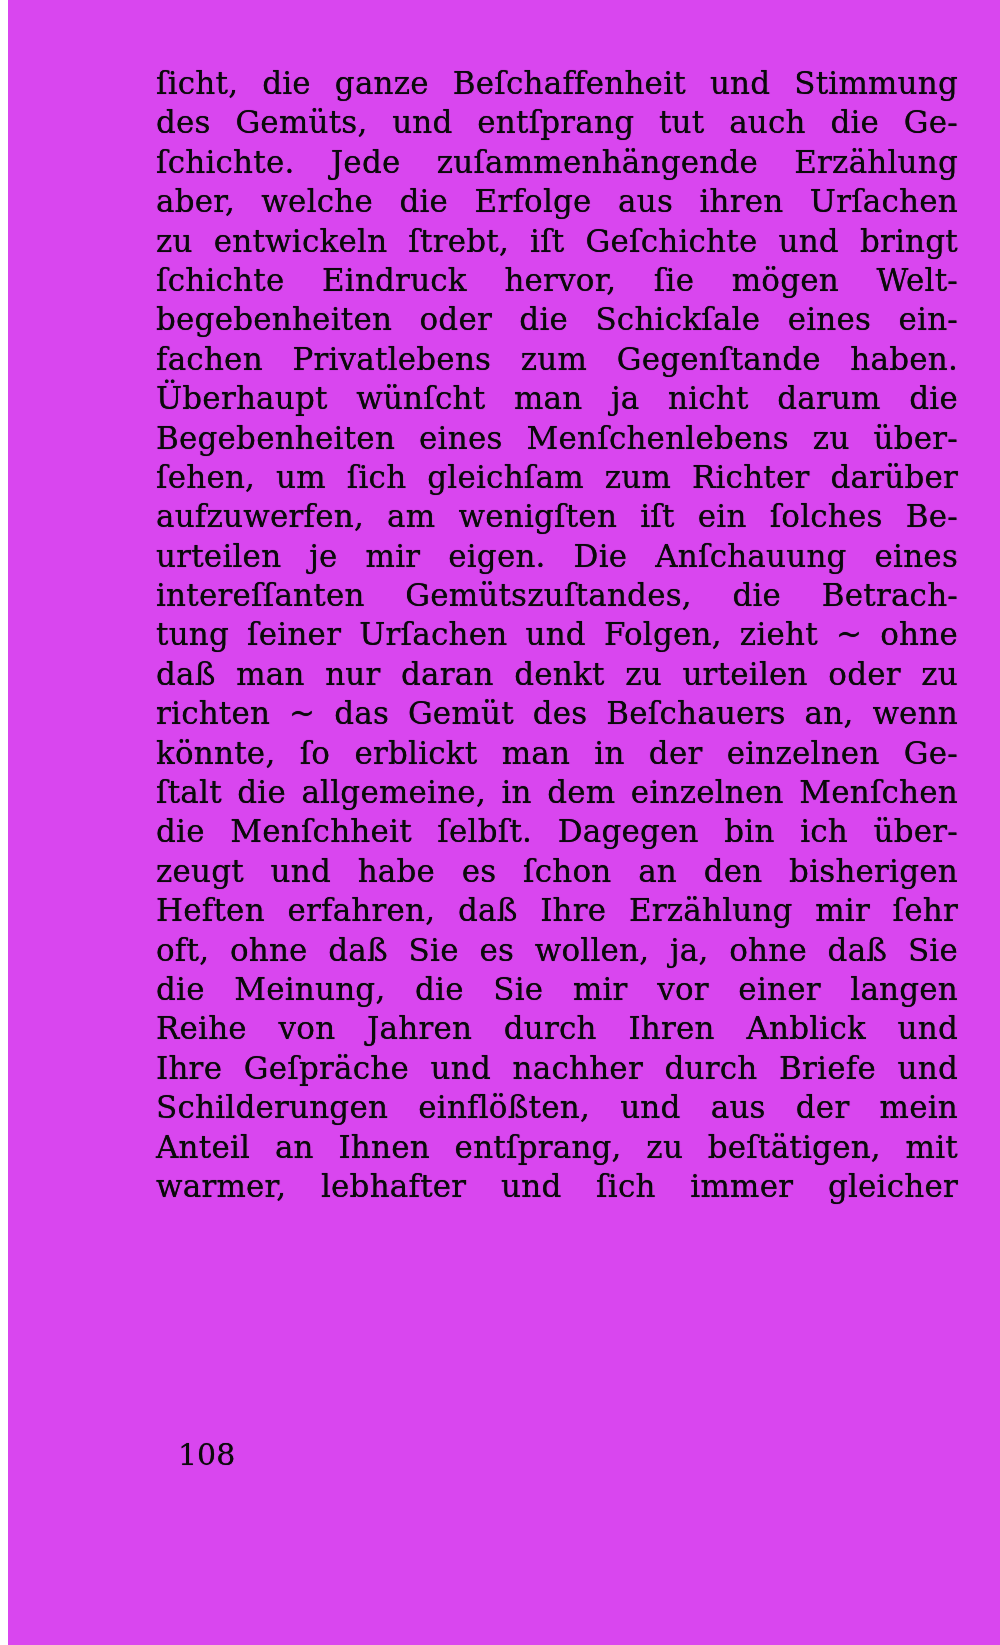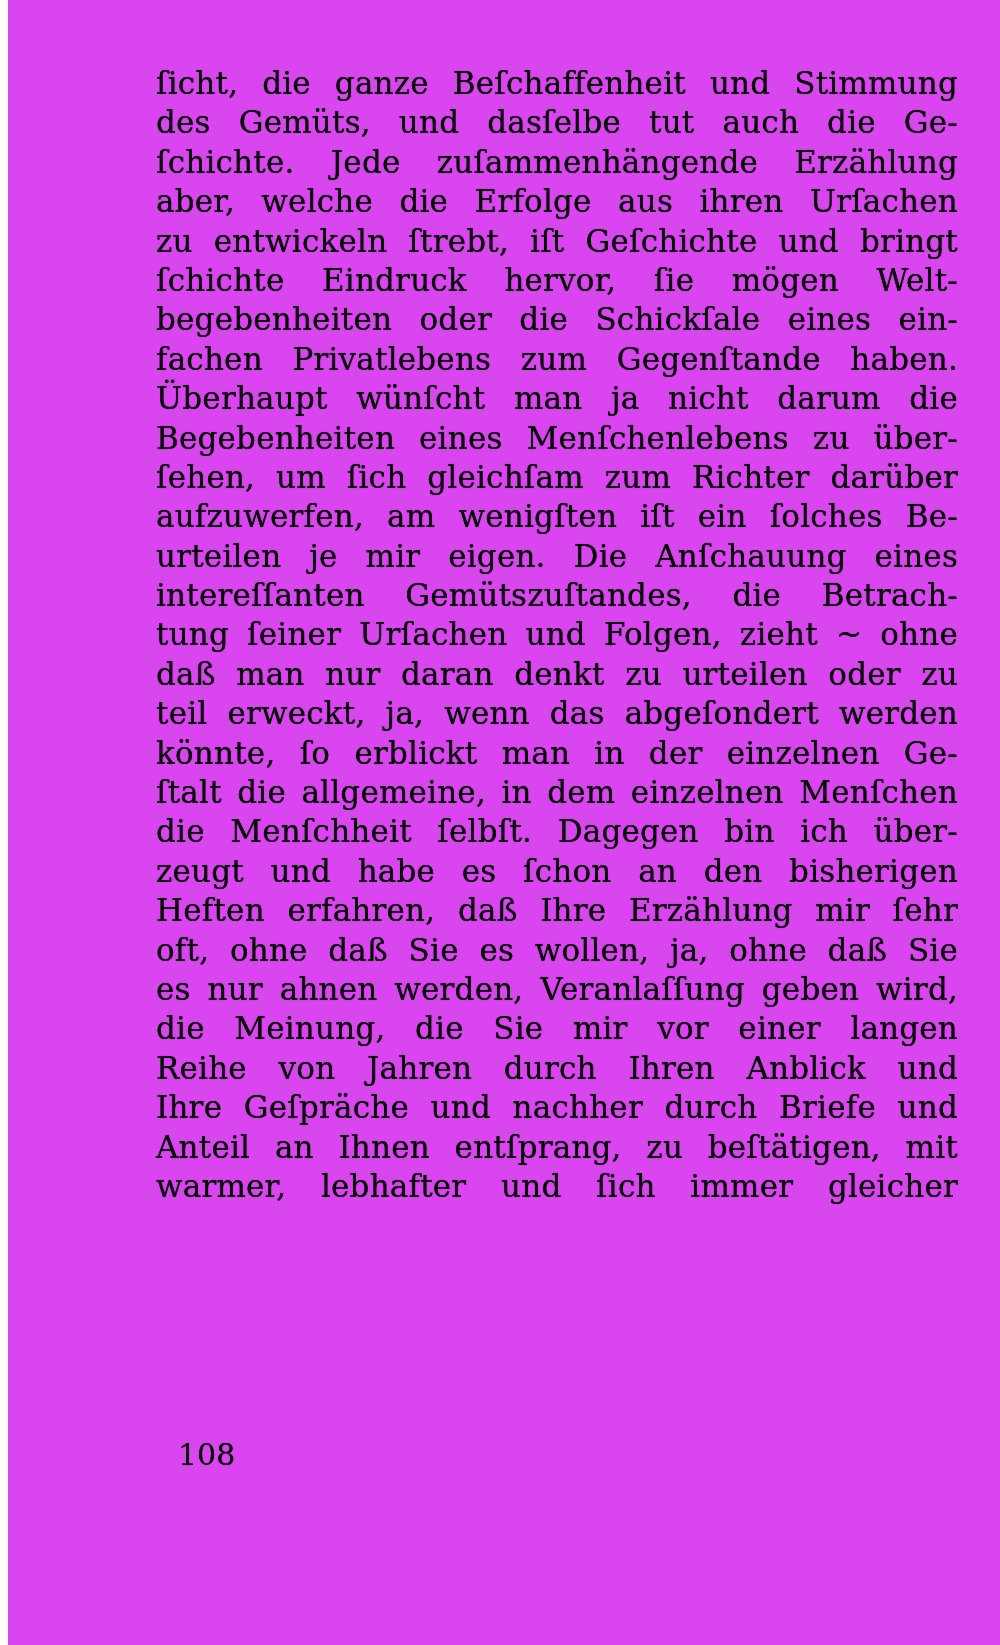--- a/index.html
+++ b/index.html
@@ -48,43 +48,43 @@
     font-weight: 500;
     text-shadow: 0 0 0.7px rgba(0,0,0,0.85);
   }
 </style>
 </head>
 <body>
 
 <div class="page">
   <div class="text-block">
       <div class="text-line">ſicht, die ganze Beſchaffenheit und Stimmung</div>
-      <div class="text-line">des Gemüts, und dasſelbe tut auch die Ge-</div>
+      <div class="text-line">des Gemüts, und entſprang tut auch die Ge-</div>
       <div class="text-line">ſchichte. Jede zuſammenhängende Erzählung</div>
       <div class="text-line">aber, welche die Erfolge aus ihren Urſachen</div>
       <div class="text-line">zu entwickeln ſtrebt, iſt Geſchichte und bringt</div>
       <div class="text-line">ſchichte Eindruck hervor, ſie mögen Welt-</div>
       <div class="text-line">begebenheiten oder die Schickſale eines ein-</div>
       <div class="text-line">fachen Privatlebens zum Gegenſtande haben.</div>
       <div class="text-line">Überhaupt wünſcht man ja nicht darum die</div>
       <div class="text-line">Begebenheiten eines Menſchenlebens zu über-</div>
       <div class="text-line">ſehen, um ſich gleichſam zum Richter darüber</div>
       <div class="text-line">aufzuwerfen, am wenigſten iſt ein ſolches Be-</div>
       <div class="text-line">urteilen je mir eigen. Die Anſchauung eines</div>
       <div class="text-line">intereſſanten Gemütszuſtandes, die Betrach-</div>
       <div class="text-line">tung ſeiner Urſachen und Folgen, zieht ~ ohne</div>
       <div class="text-line">daß man nur daran denkt zu urteilen oder zu</div>
-      <div class="text-line">teil erweckt, ja, wenn das abgeſondert werden</div>
+      <div class="text-line">richten ~ das Gemüt des Beſchauers an, wenn</div>
       <div class="text-line">könnte, ſo erblickt man in der einzelnen Ge-</div>
       <div class="text-line">ſtalt die allgemeine, in dem einzelnen Menſchen</div>
       <div class="text-line">die Menſchheit ſelbſt. Dagegen bin ich über-</div>
       <div class="text-line">zeugt und habe es ſchon an den bisherigen</div>
       <div class="text-line">Heften erfahren, daß Ihre Erzählung mir ſehr</div>
       <div class="text-line">oft, ohne daß Sie es wollen, ja, ohne daß Sie</div>
-      <div class="text-line">es nur ahnen werden, Veranlaſſung geben wird,</div>
       <div class="text-line">die Meinung, die Sie mir vor einer langen</div>
       <div class="text-line">Reihe von Jahren durch Ihren Anblick und</div>
       <div class="text-line">Ihre Geſpräche und nachher durch Briefe und</div>
+      <div class="text-line">Schilderungen einflößten, und aus der mein</div>
       <div class="text-line">Anteil an Ihnen entſprang, zu beſtätigen, mit</div>
       <div class="text-line">warmer, lebhafter und ſich immer gleicher</div>
     </div>
   <div class="page-number">108</div>
 </div>
 
 </body></html>

